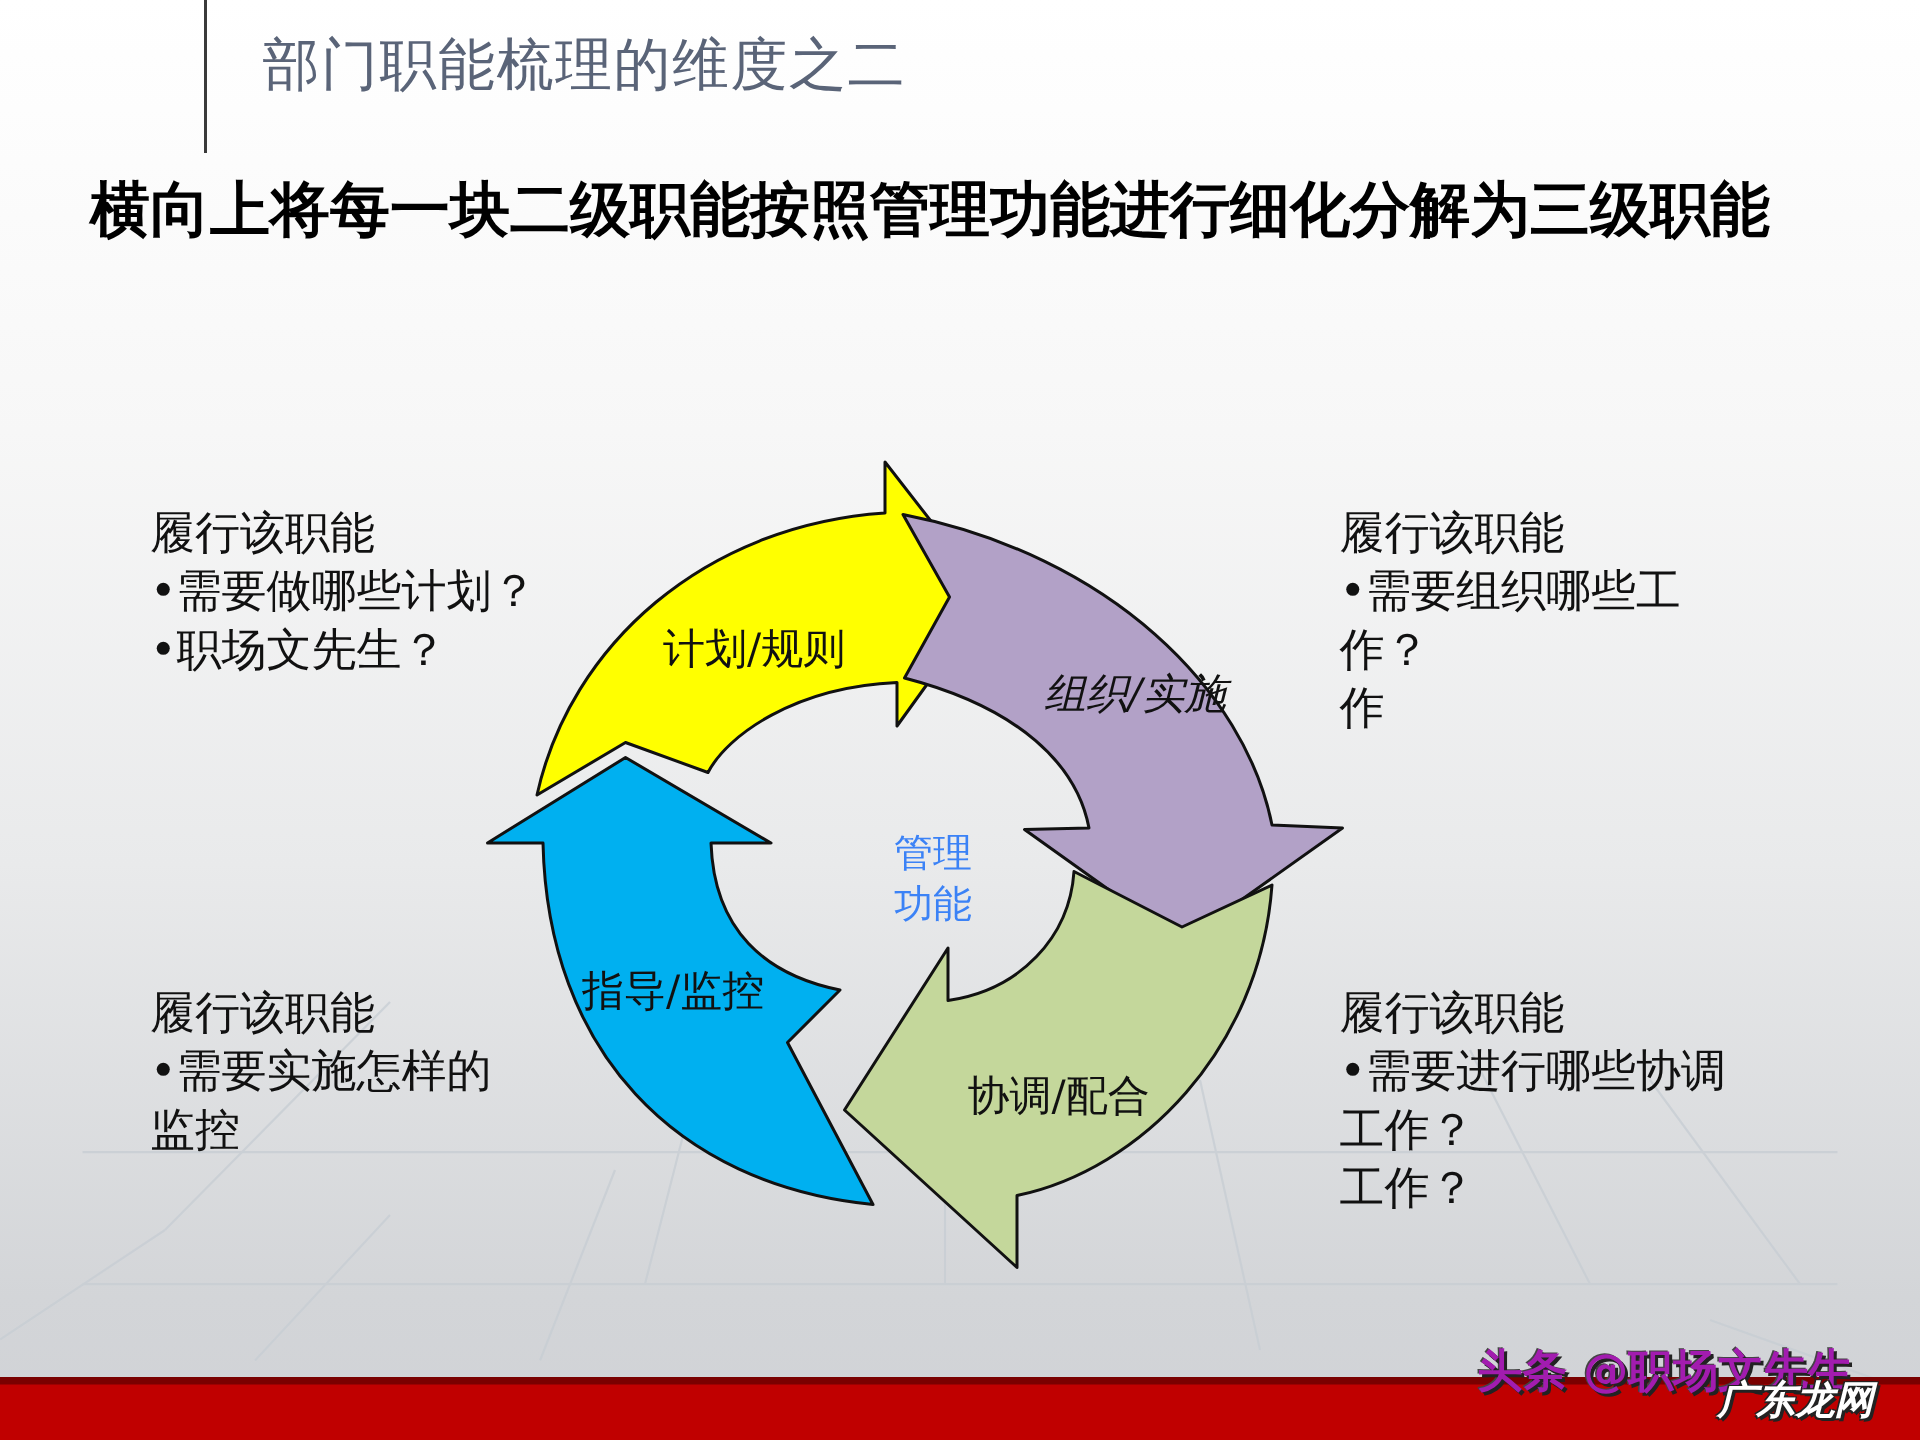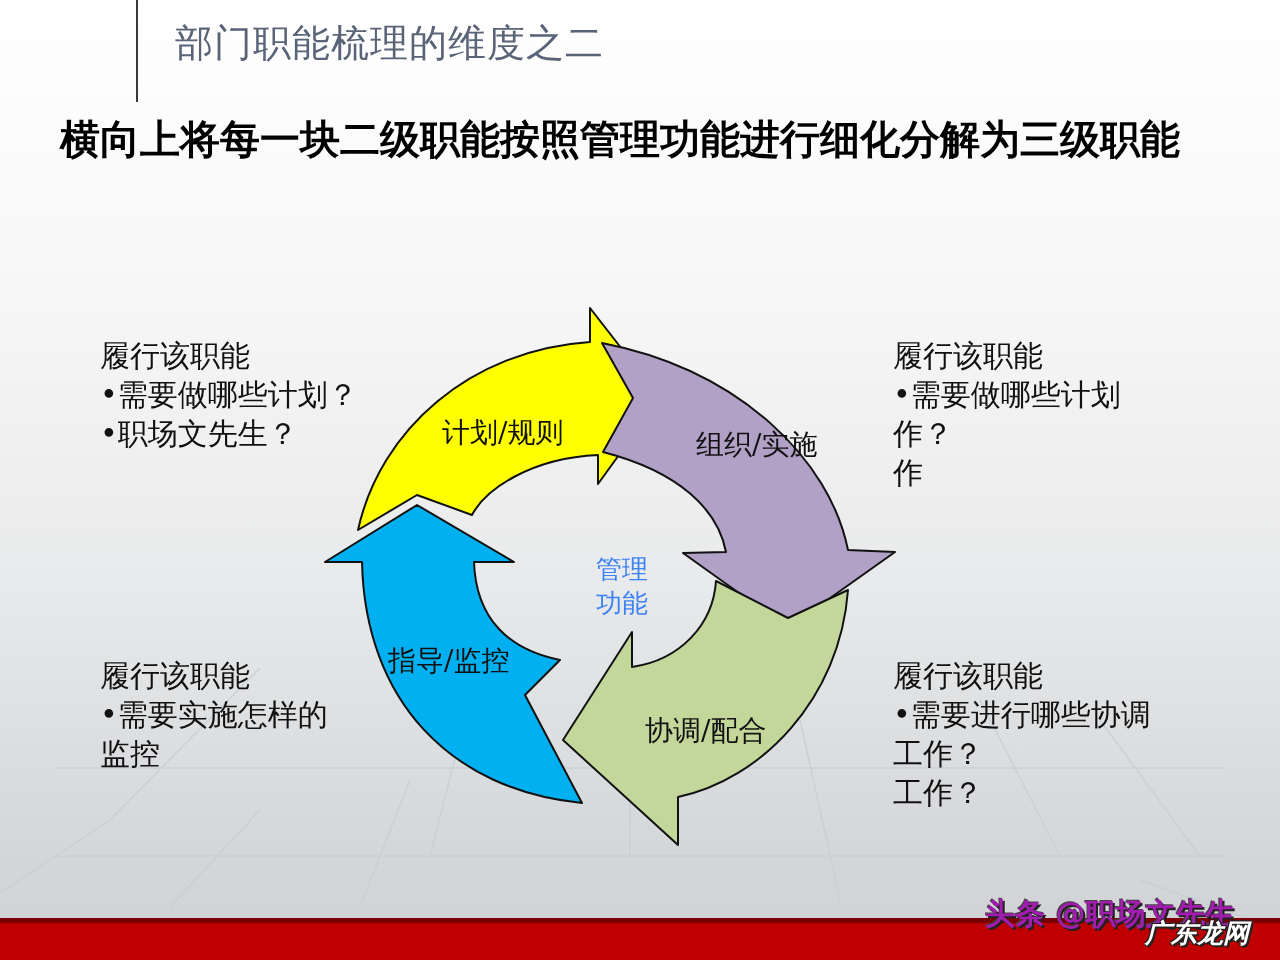--- a/index.html
+++ b/index.html
@@ -26,21 +26,21 @@
     }
     .note .line { display: block; }
     .note .bullet::before { content: "•"; }
     .note-tl { left: 100px; top: 336px; width: 280px; }
     .note-tr { left: 893px; top: 336px; width: 260px; }
     .note-bl { left: 100px; top: 656px; width: 260px; }
     .note-br { left: 893px; top: 656px; width: 290px; }
     .cycle { position: absolute; left: 320px; top: 300px; width: 580px; height: 560px; }
     .seg-label { position: absolute; font-size: 28px; color: #111; white-space: nowrap; }
     .lbl-plan { left: 442px; top: 414px; }
-    .lbl-org  { left: 696px; top: 426px; }
+    .lbl-org  { left: 696px; top: 444px; font-style: italic; }
     .lbl-coord{ left: 645px; top: 712px; }
     .lbl-guide{ left: 388px; top: 642px; }
     .center-label {
       position: absolute; left: 592px; top: 552px; width: 60px;
       font-size: 26px; line-height: 34px; color: #3b82f6; text-align: center;
     }
     .footer-bar {
       position: absolute; left: 0; top: 918px; width: 1280px; height: 42px;
       background: #c00000; border-top: 5px solid #7a0000;
     }
@@ -107,21 +107,21 @@
 </div>
 
 <div class="note note-tl">
   <span class="line">履行该职能</span>
   <span class="line bullet">需要做哪些计划？</span>
   <span class="line bullet">职场文先生？</span>
 </div>
 
 <div class="note note-tr">
   <span class="line">履行该职能</span>
-  <span class="line bullet">需要做哪些计划</span>
+  <span class="line bullet">需要组织哪些工</span>
   <span class="line">作？</span>
   <span class="line">作</span>
 </div>
 
 <div class="note note-bl">
   <span class="line">履行该职能</span>
   <span class="line bullet">需要实施怎样的</span>
   <span class="line">监控</span>
 </div>
 

